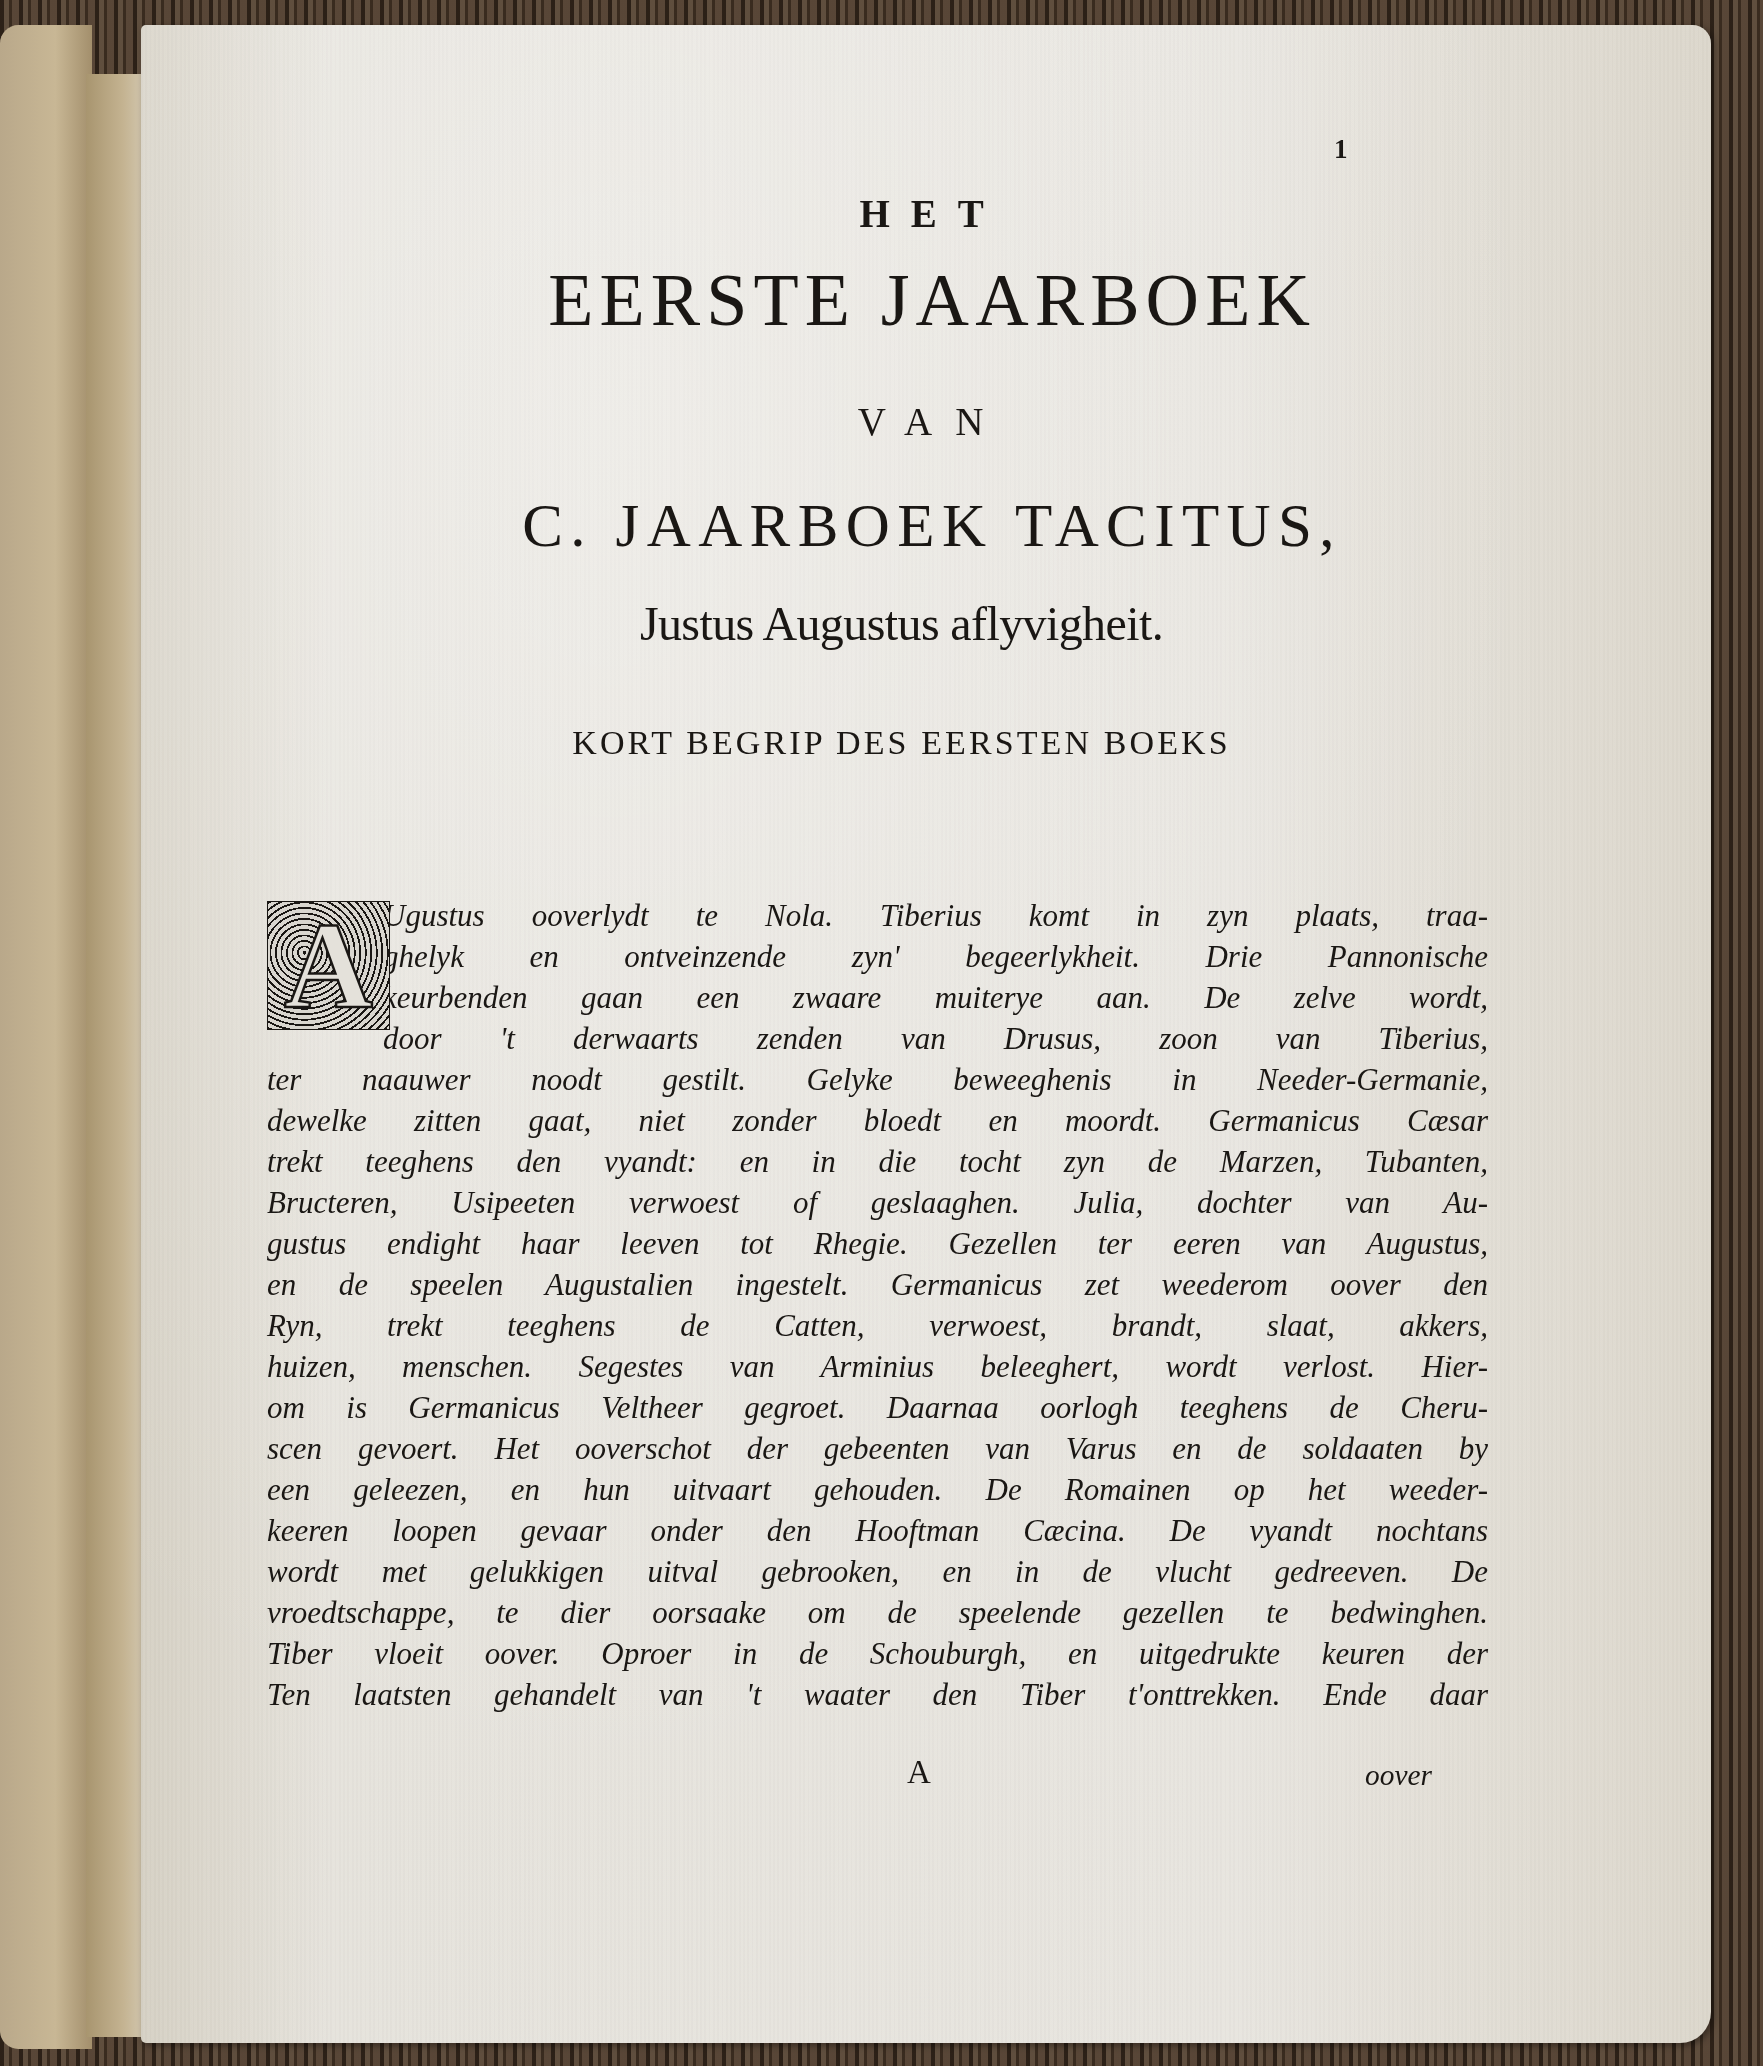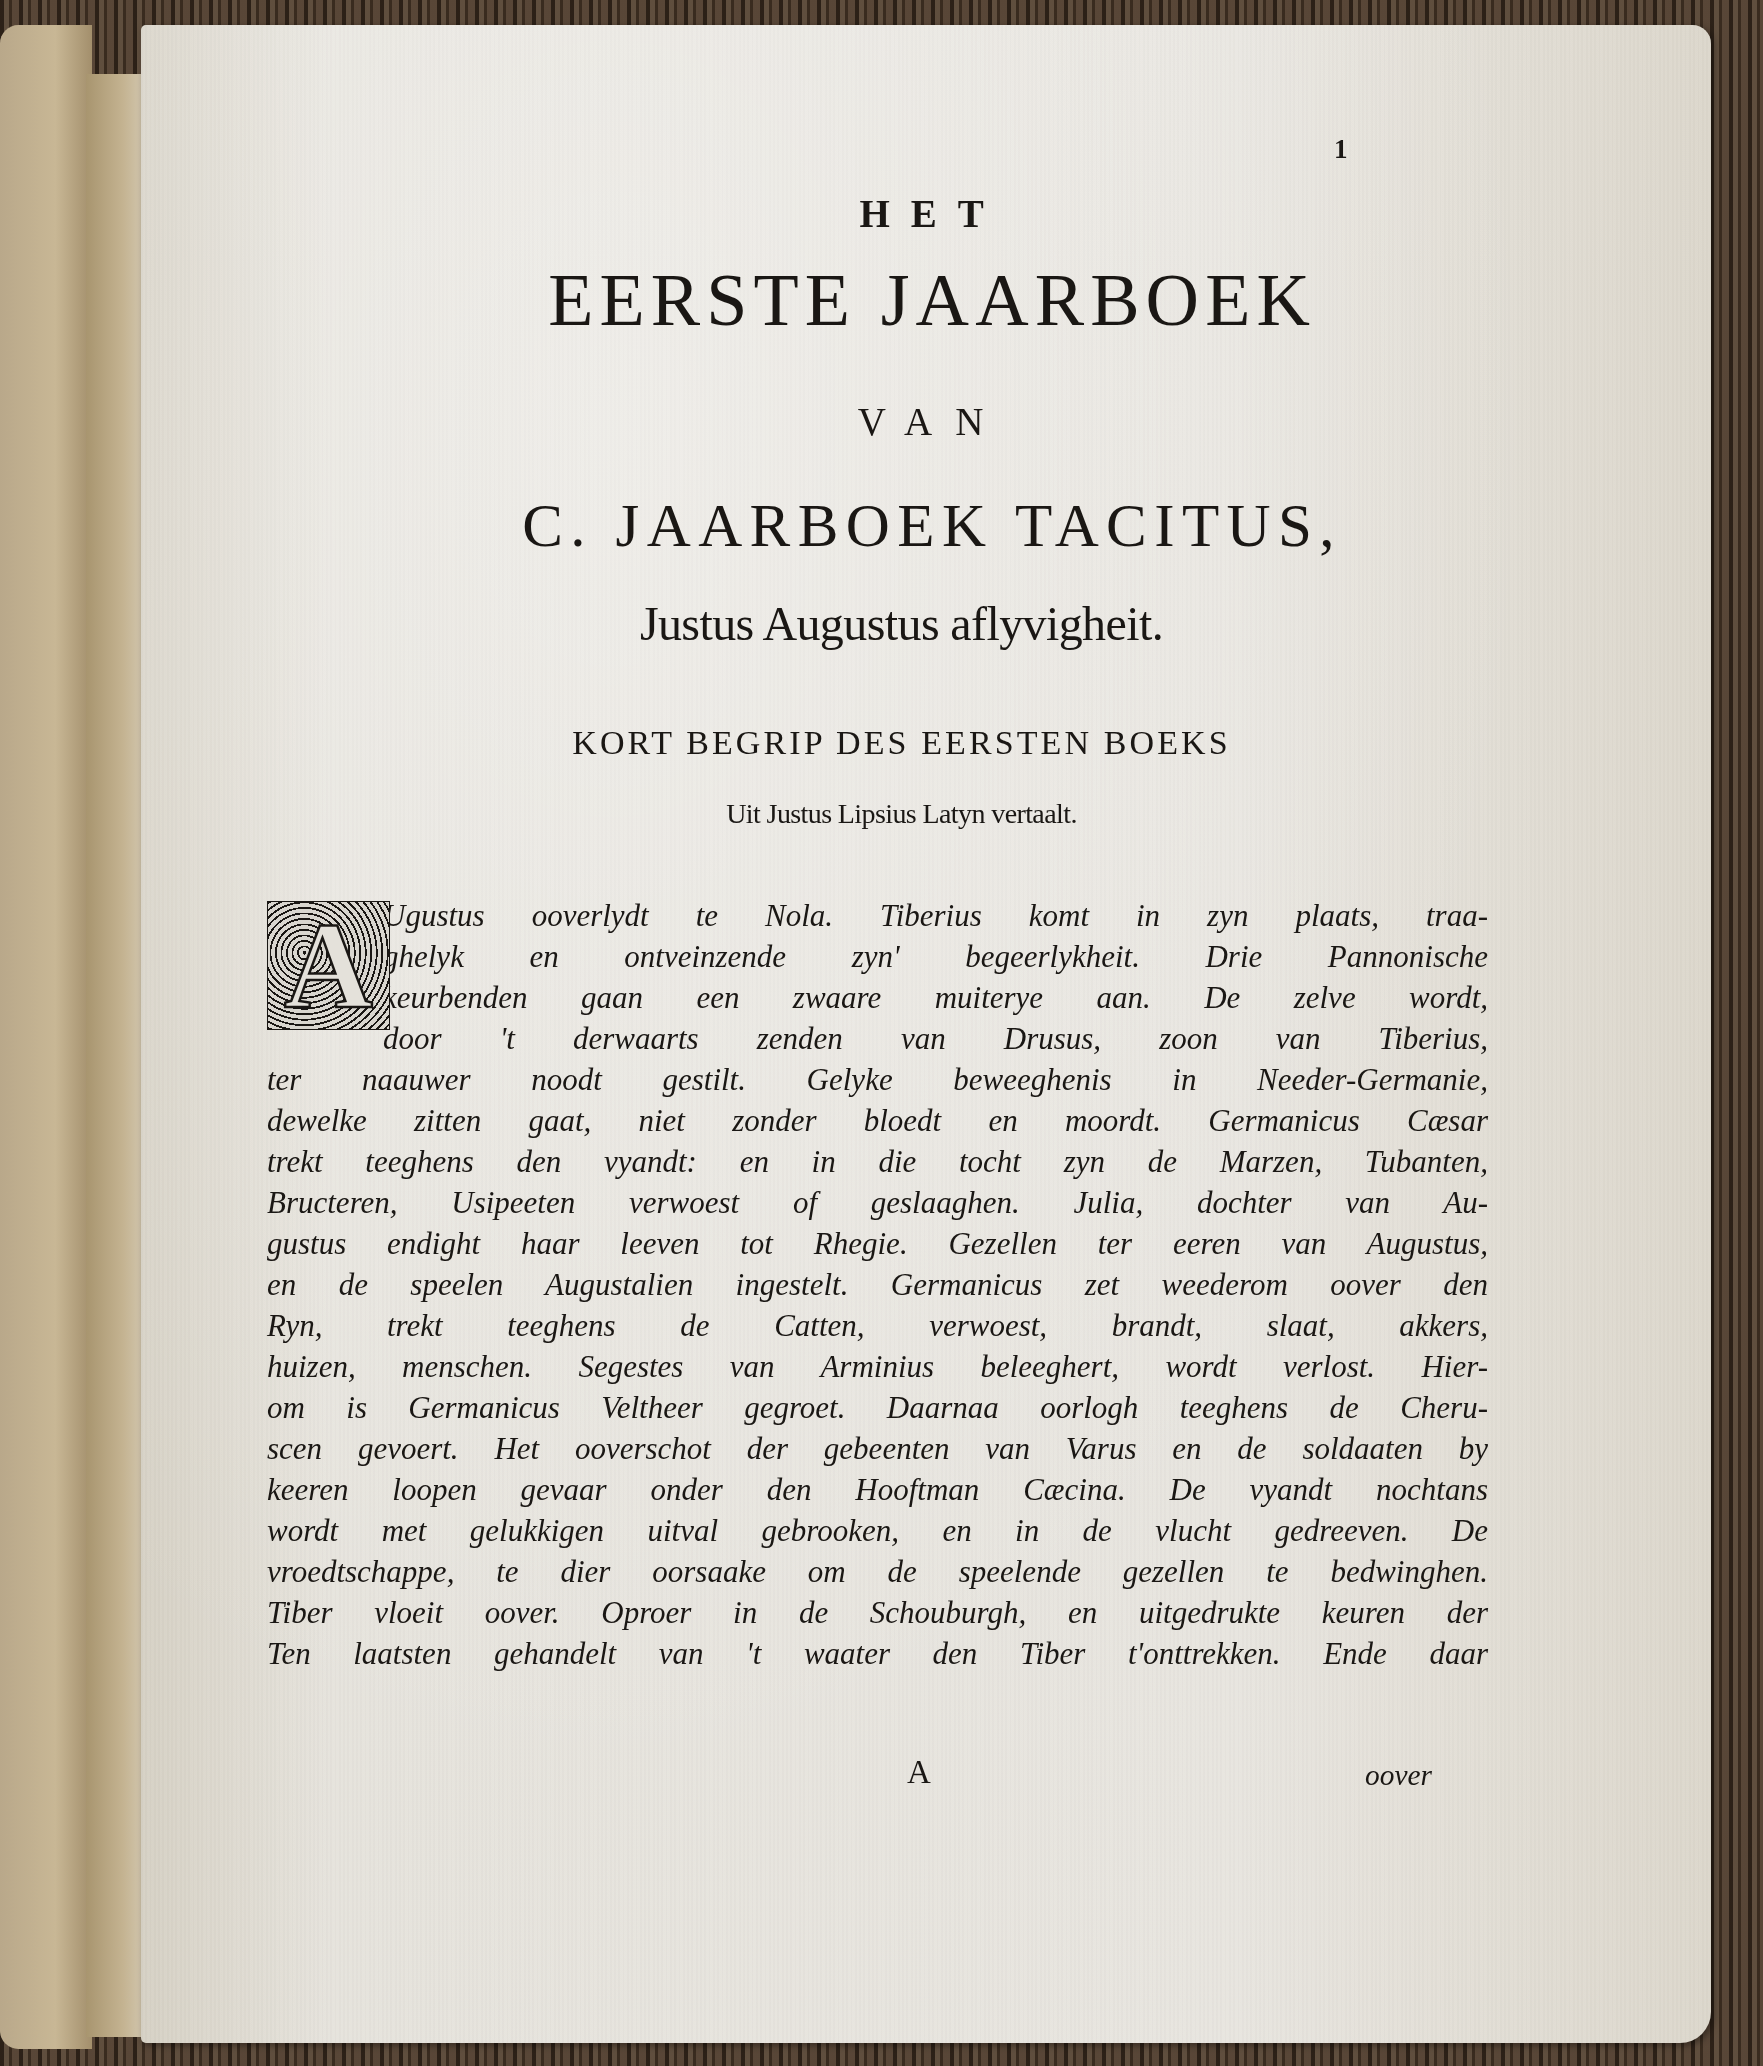--- a/index.html
+++ b/index.html
@@ -103,37 +103,37 @@
 <div class="page">
   <div class="page-number">1</div>
 
   <div class="center title-het">HET</div>
   <div class="center title-main">EERSTE JAARBOEK</div>
   <div class="center title-van">VAN</div>
   <div class="center title-author">C. JAARBOEK TACITUS,</div>
   <div class="center title-sub">Justus Augustus aflyvigheit.</div>
 
   <div class="center summary-head">KORT BEGRIP DES EERSTEN BOEKS</div>
-  <div class="center summary-sub">Uit Justus Lipsius Latyn vertaalt.</div>
 
   <div class="body-text">
     <span class="body-line indent">Ugustus ooverlydt te Nola. Tiberius komt in zyn plaats, traa-</span>
     <span class="body-line indent">ghelyk en ontveinzende zyn' begeerlykheit. Drie Pannonische</span>
     <span class="body-line indent">keurbenden gaan een zwaare muiterye aan. De zelve wordt,</span>
     <span class="body-line indent">door 't derwaarts zenden van Drusus, zoon van Tiberius,</span>
     <span class="body-line">ter naauwer noodt gestilt. Gelyke beweeghenis in Needer-Germanie,</span>
     <span class="body-line">dewelke zitten gaat, niet zonder bloedt en moordt. Germanicus Cæsar</span>
     <span class="body-line">trekt teeghens den vyandt: en in die tocht zyn de Marzen, Tubanten,</span>
     <span class="body-line">Bructeren, Usipeeten verwoest of geslaaghen. Julia, dochter van Au-</span>
     <span class="body-line">gustus endight haar leeven tot Rhegie. Gezellen ter eeren van Augustus,</span>
     <span class="body-line">en de speelen Augustalien ingestelt. Germanicus zet weederom oover den</span>
     <span class="body-line">Ryn, trekt teeghens de Catten, verwoest, brandt, slaat, akkers,</span>
     <span class="body-line">huizen, menschen. Segestes van Arminius beleeghert, wordt verlost. Hier-</span>
     <span class="body-line">om is Germanicus Veltheer gegroet. Daarnaa oorlogh teeghens de Cheru-</span>
     <span class="body-line">scen gevoert. Het ooverschot der gebeenten van Varus en de soldaaten by</span>
+    <span class="body-line">een geleezen, en hun uitvaart gehouden. De Romainen op het weeder-</span>
     <span class="body-line">keeren loopen gevaar onder den Hooftman Cæcina. De vyandt nochtans</span>
     <span class="body-line">wordt met gelukkigen uitval gebrooken, en in de vlucht gedreeven. De</span>
     <span class="body-line">vroedtschappe, te dier oorsaake om de speelende gezellen te bedwinghen.</span>
     <span class="body-line">Tiber vloeit oover. Oproer in de Schouburgh, en uitgedrukte keuren der</span>
     <span class="body-line">Ten laatsten gehandelt van 't waater den Tiber t'onttrekken. Ende daar</span>
   </div>
 
   <div class="drop-cap">
     <span class="drop-cap-letter">A</span>
   </div>

